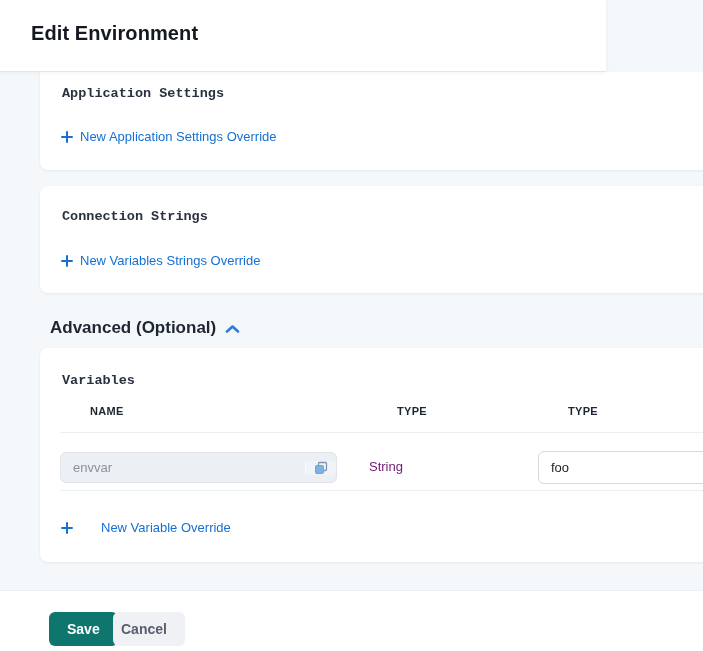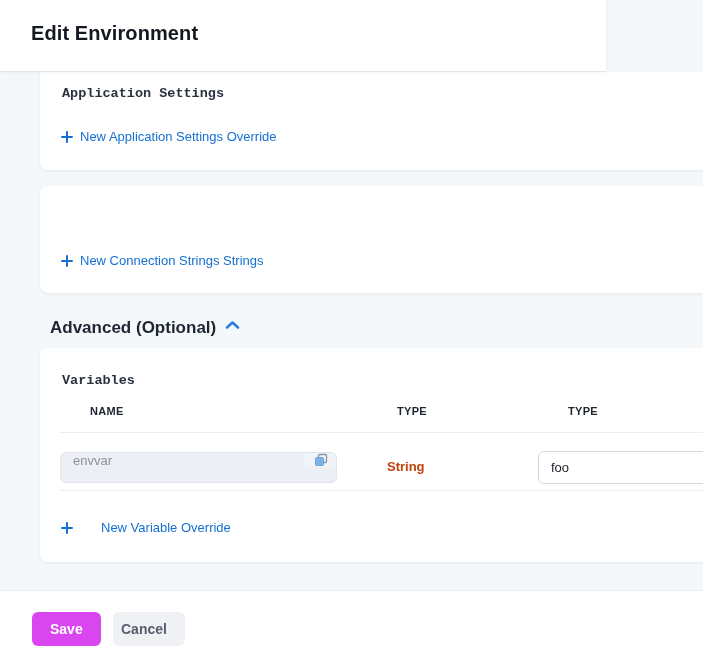--- a/index.html
+++ b/index.html
@@ -73,20 +73,21 @@
   .card-appsettings .add-link { top: 57px; }
   .card-connstrings .add-link { top: 67px; }
   .card-variables   .add-link { top: 172px; gap: 28px; }
   .plus-icon { display: inline-flex; }
 
   
   .advanced-toggle {
     position: absolute;
     left: 50px; top: 318px;
     display: inline-flex;
+    align-items: center;
     gap: 9px;
     cursor: pointer;
   }
   .advanced-title {
     font-size: 17px;
     font-weight: 700;
     color: #1e2632;
   }
   .chevron-up-icon { display: inline-flex; margin-top: 2px; }
 
@@ -111,21 +112,21 @@
     background: #eceef2;
   }
   .rule-head { top: 84px; }
   .rule-row  { top: 142px; }
 
   .name-input {
     position: absolute;
     left: 20px; top: 104px;
     width: 277px; height: 31px;
     display: flex;
-    align-items: flex-start;
+    align-items: center;
     background: #eceff3;
     border: 1px solid #e1e4ea;
     border-radius: 6px;
     overflow: hidden;
   }
   .name-input input {
     flex: 1;
     border: none;
     background: transparent;
     outline: none;
@@ -140,24 +141,23 @@
     align-items: center;
     justify-content: center;
     background: #f0f3f8;
     border-left: 1px solid #f8fafc;
     border-radius: 0 6px 6px 0;
     cursor: pointer;
   }
 
   .type-text {
     position: absolute;
-    left: 347px; top: 111px;
-    font-size: 13px;
-    color: #c2410c;
-    font-weight: bold;
+    left: 329px; top: 111px;
+    font-size: 13px;
+    color: #701a75;
   }
 
   .value-input {
     position: absolute;
     left: 498px; top: 103px;
     width: 182px; height: 33px;
     background: #ffffff;
     border: 1px solid #d4d9df;
     border-radius: 6px;
     padding: 0 12px;
@@ -181,22 +181,22 @@
     height: 34px;
     border: none;
     border-radius: 6px;
     font-family: "Liberation Sans", sans-serif;
     font-size: 14px;
     font-weight: 700;
     cursor: pointer;
     padding: 0 18px;
   }
   .btn-save {
-    left: 32px;
-    background: #d946ef;
+    left: 49px;
+    background: #0f766e;
     color: #ffffff;
   }
   .btn-cancel {
     left: 113px;
     background: #eff1f4;
     color: #57606e;
     padding-left: 8px;
   }
 </style>
 </head>
@@ -210,27 +210,28 @@
       <span class="plus-icon">
         <svg width="12" height="12" viewBox="0 0 12 12">
             <path d="M6 1v10M1 6h10" stroke="#1570d2" stroke-width="2" stroke-linecap="round"></path>
           </svg>
       </span>
       <span>New Application Settings Override</span>
     </a>
   </section>
 
   <section class="card card-connstrings">
+    <h2 class="card-heading">Connection Strings</h2>
     <a class="add-link">
       <span class="plus-icon">
         <svg width="12" height="12" viewBox="0 0 12 12">
             <path d="M6 1v10M1 6h10" stroke="#1570d2" stroke-width="2" stroke-linecap="round"></path>
           </svg>
       </span>
-      <span>New Connection Strings Strings</span>
+      <span>New Variables Strings Override</span>
     </a>
   </section>
 
   <div class="advanced-toggle">
     <span class="advanced-title">Advanced (Optional)</span>
     <span class="chevron-up-icon">
       <svg width="15" height="10" viewBox="0 0 15 10">
           <path d="M2 7.5 L7.5 2.5 L13 7.5" fill="none" stroke="#2b7de0" stroke-width="2.6" stroke-linecap="round" stroke-linejoin="round"></path>
         </svg>
     </span>

